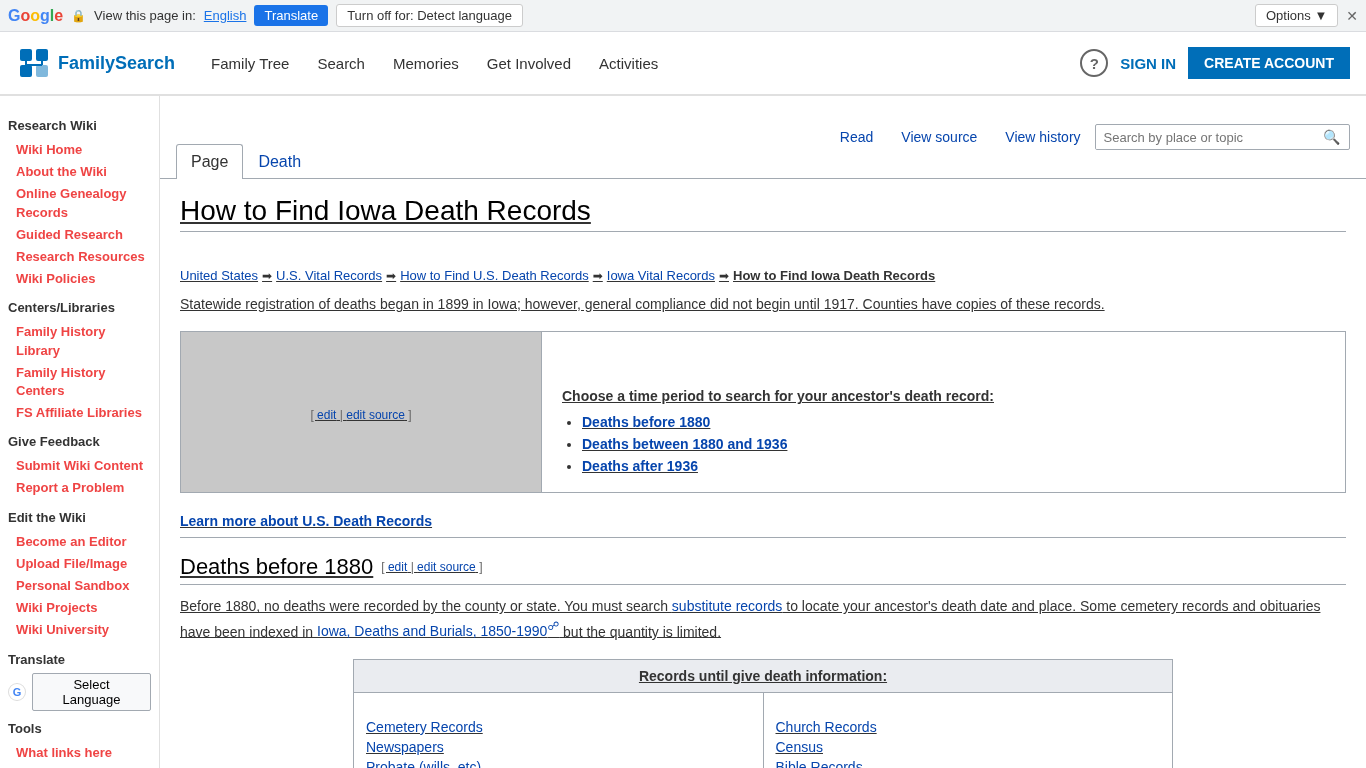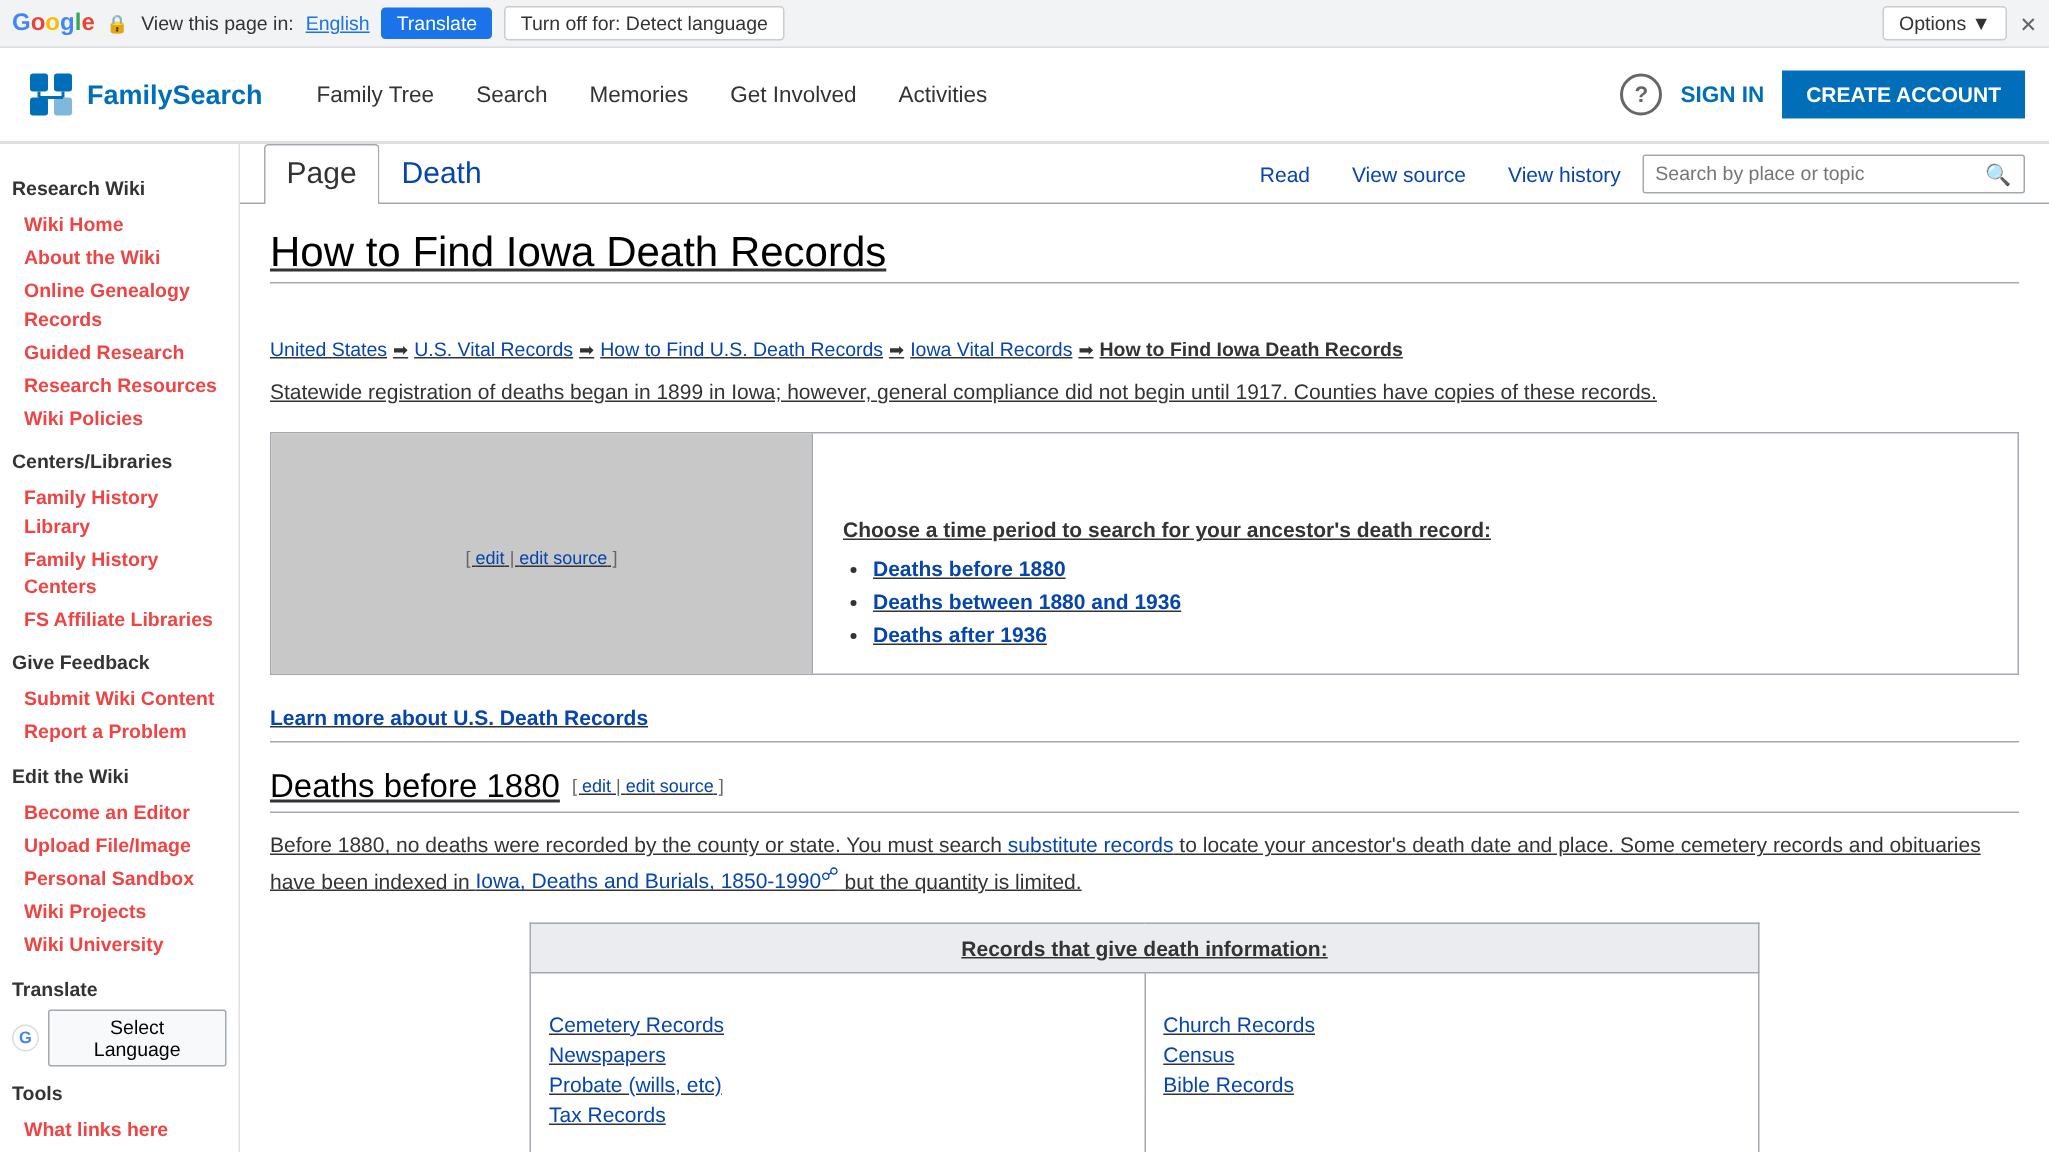--- a/index.html
+++ b/index.html
@@ -177,26 +177,27 @@
     
     .page-tabs {
       display: flex;
       align-items: stretch;
       border-bottom: 1px solid #a2a9b1;
       padding: 0 16px;
       background: #fff;
     }
     .tab-item {
       padding: 8px 14px;
-      font-size: 20px;
+      font-size: 16px;
       cursor: pointer;
       color: #333;
       border: 1px solid transparent;
       border-bottom: none;
       margin-bottom: -1px;
+      margin-top: 48px;
     }
     .tab-item.active {
       background: #fff;
       border-color: #a2a9b1;
       border-bottom-color: #fff;
       border-radius: 3px 3px 0 0;
     }
     .tab-item a {
       color: #0645ad;
       text-decoration: none;
@@ -589,21 +590,21 @@
         Before 1880, no deaths were recorded by the county or state. You must search 
         <a href="#">substitute records</a> 
         to locate your ancestor's death date and place. Some cemetery records and obituaries have been indexed in 
         <a href="#">Iowa, Deaths and Burials, 1850-1990<sup>☍</sup></a>
         but the quantity is limited.
       </p>
 
       <table class="records-table">
         <thead>
           <tr>
-            <th colspan="2">Records that give death information:</th>
+            <th colspan="2">Records until give death information:</th>
           </tr>
         </thead>
         <tbody>
           <tr>
             <td>
               <a href="#">Cemetery Records</a>
               <a href="#">Newspapers</a>
               <a href="#">Probate (wills, etc)</a>
               <a href="#">Tax Records</a>
             </td>

